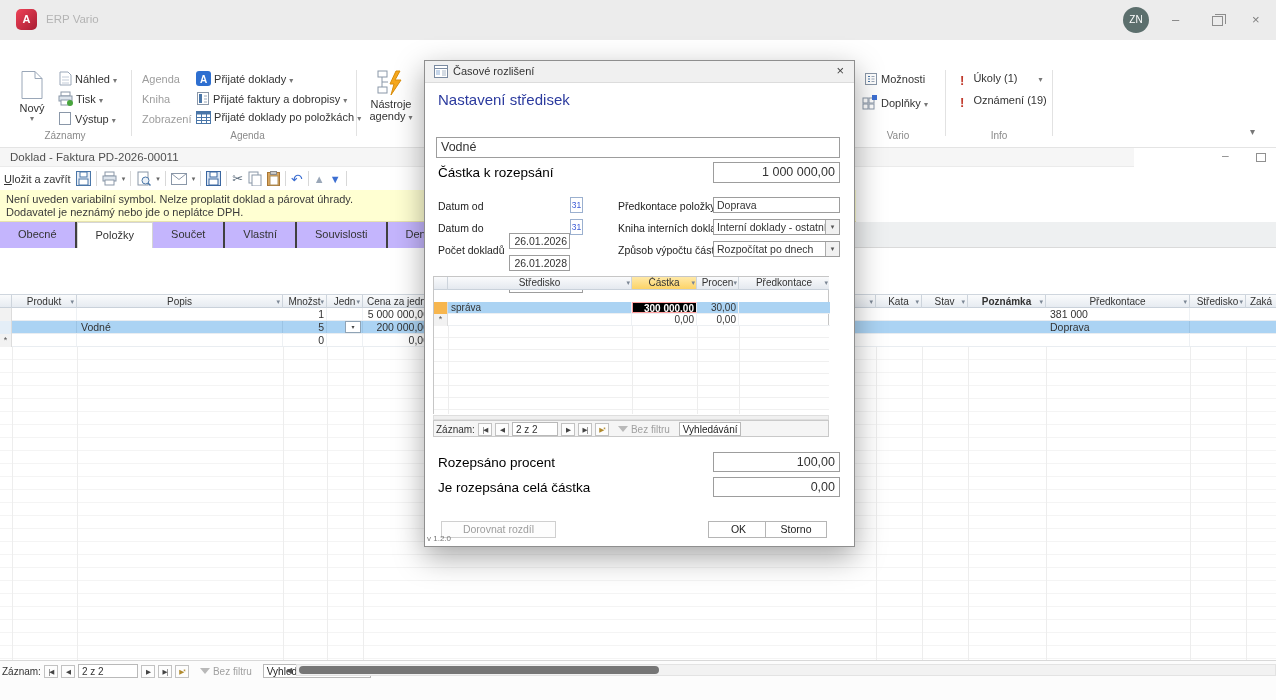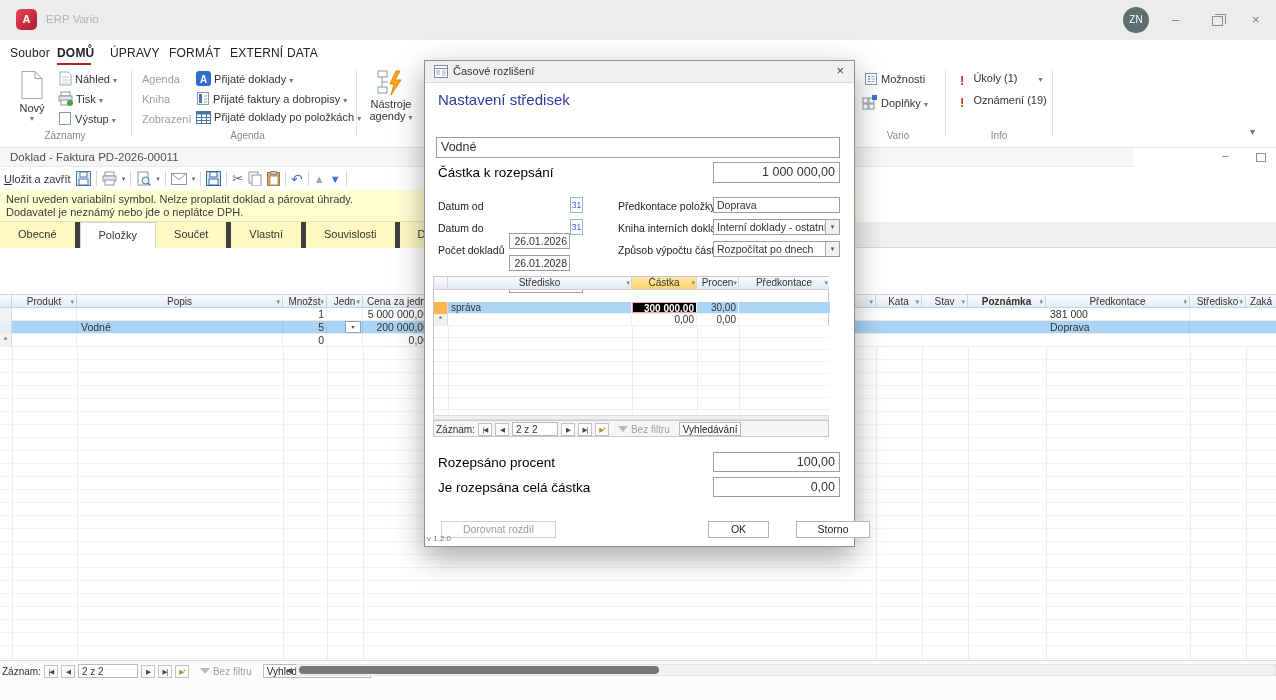--- a/index.html
+++ b/index.html
@@ -52,21 +52,21 @@
   .tb-ico { display:inline-flex; align-items:center; }
   .tb-dd { font-size:7px; color:#666; }
 
   .warnband { position:absolute; left:0; top:190px; width:856px; height:32px; background:#ffffd2;
               border-bottom:1px solid #e7e3ad; font-size:11px; color:#3a3a3a; padding:3px 0 0 6px; }
   .warnband div { line-height:13px; }
 
   .tabstrip { position:absolute; left:0; top:222px; width:1276px; height:26px; background:#eef0f1;
               border-bottom:1px solid #dadada; display:flex; }
   .tab { height:26px; line-height:25px; padding:0 18px; font-size:11px; color:#333;
-         border-right:5px solid #404040; background:#fef9c3; }
+         border-right:2px solid #404040; background:#c4b5fd; }
   .tab.active { background:#fff; border:1px solid #d5d5d5; border-bottom:none; }
 
   
   .sheet-header { position:absolute; left:0; top:294px; width:1276px; height:14px;
                   background:linear-gradient(#fafbfc,#e6ebf1); border-top:1px solid #cfd6de;
                   border-bottom:1px solid #c9d1da; }
   .th { position:absolute; top:0; height:13px; font-size:10px; color:#333; text-align:center;
         border-right:1px solid #cdd4dc; line-height:13px; overflow:hidden; white-space:nowrap; }
   .th .sort { position:absolute; right:2px; top:0; font-size:7px; color:#7b8694; }
   .row { position:absolute; left:0; width:1276px; height:13px; border-bottom:1px solid #e9edf1; }
@@ -165,28 +165,20 @@
 
   <div class="titlebar">
     <div class="appicon">A</div>
     <div class="apptitle">ERP Vario</div>
     <div class="avatar">ZN</div>
     <div class="winctl" style="left:1172px;">–</div>
     <div class="winctl ctl-restore abs" style="left:1212px;"></div>
     <div class="winctl" style="left:1252px;">×</div>
   </div>
 
-  <div class="menubar">
-    <span class="menu-item" style="left:10px;">Soubor</span>
-    <span class="menu-item menu-active" style="left:57px;">DOMŮ</span>
-    <span class="menu-underline" style="left:57px; width:34px;"></span>
-    <span class="menu-item" style="left:110px;">ÚPRAVY</span>
-    <span class="menu-item" style="left:169px;">FORMÁT</span>
-    <span class="menu-item" style="left:230px;">EXTERNÍ DATA</span>
-  </div>
 
   <div class="ribbon">
     <div class="bigbtn" style="left:10px; width:44px;">
       <span style="display:inline-block;">
         <svg width="24" height="30">
             <path d="M2 1.5 h13 l7 7 v20 h-20 z" fill="#fff" stroke="#9aa7b8"></path>
             <path d="M15 1.5 v7 h7" fill="none" stroke="#9aa7b8"></path>
           </svg>
       </span>
       <div>Nový</div>
@@ -562,17 +554,17 @@
       </div>
     </div>
 
     <div class="biglabel" style="left:13px; top:394px;">Rozepsáno procent</div>
     <div class="field bigval" style="top:391px; height:20px;">100,00</div>
     <div class="biglabel" style="left:13px; top:419px;">Je rozepsána celá částka</div>
     <div class="field bigval" style="top:416px; height:20px;">0,00</div>
 
     <div class="btn disabled" style="left:16px; top:460px; width:115px;">Dorovnat rozdíl</div>
     <div class="btn" style="left:283px; top:460px; width:61px;">OK</div>
-    <div class="btn" style="left:371px; top:460px; width:74px;">Storno</div>
+    <div class="btn" style="left:340px; top:460px; width:62px;">Storno</div>
     <div class="version">v 1.2.0</div>
   </div>
 
 </div>
 
 </body></html>

